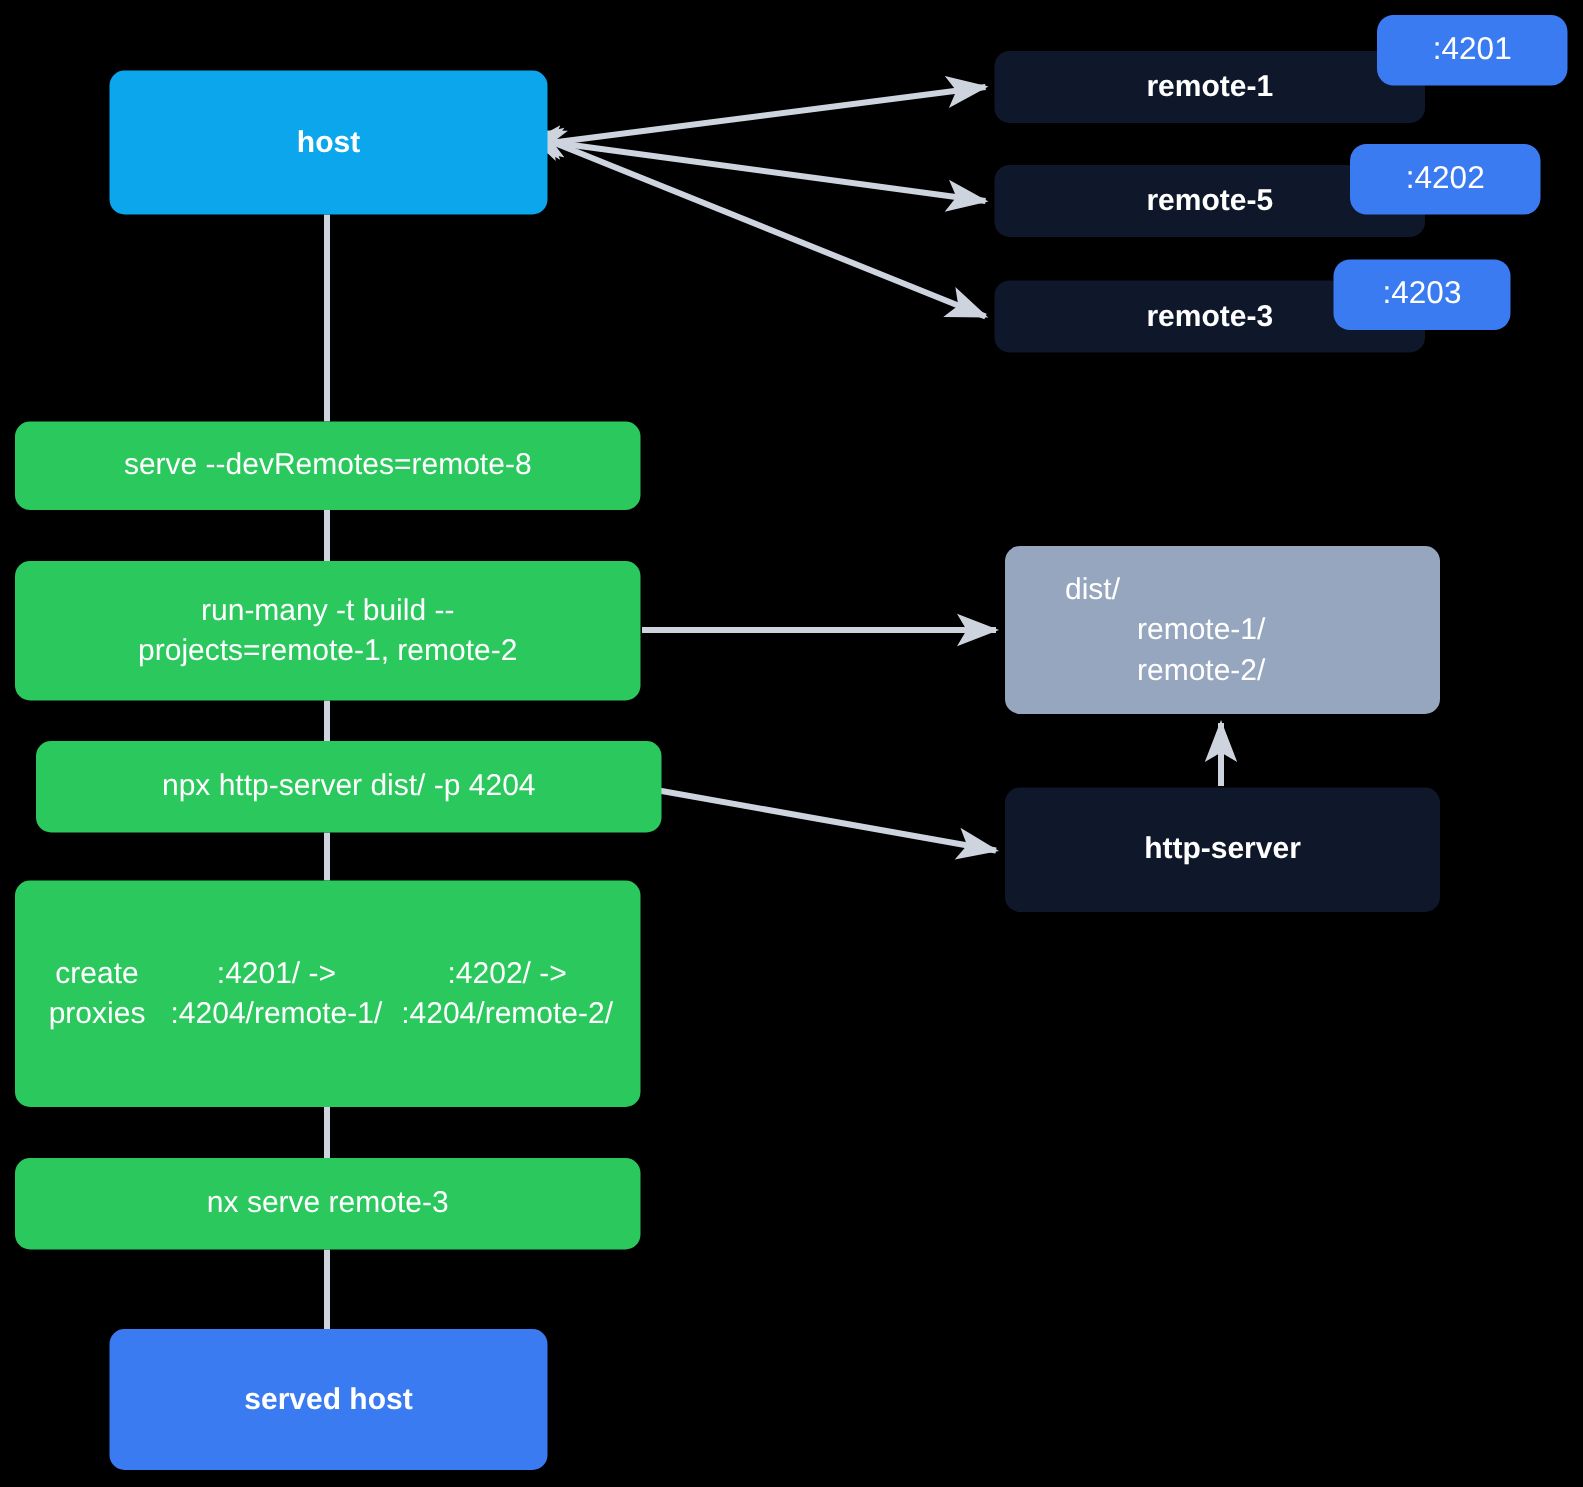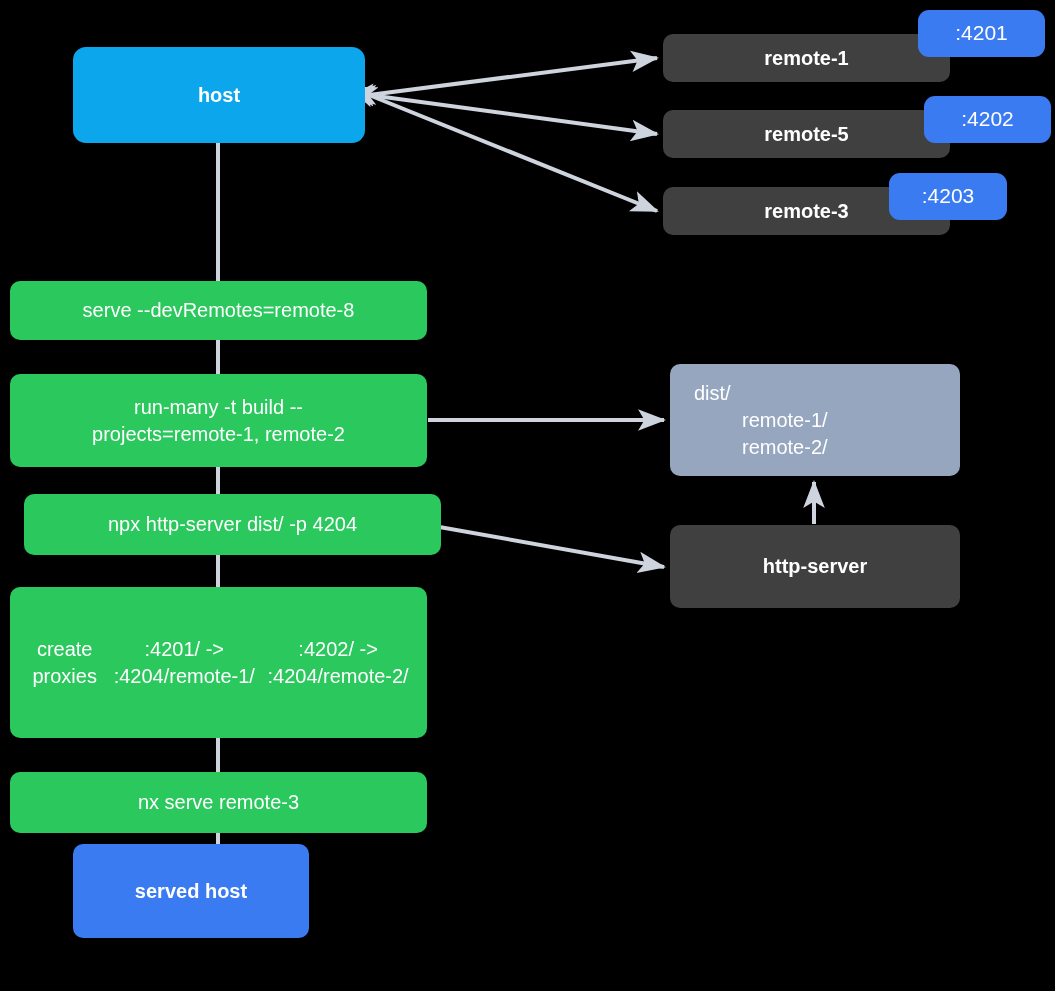--- a/index.html
+++ b/index.html
@@ -36,45 +36,44 @@
     line-height: 1.35;
     white-space: pre-line;
     padding: 6px 12px;
   }
   .node.bold {
     font-weight: bold;
   }
   .node-host {
     background: #0BA6EB;
     font-size: 20px;
-    border-radius: 13px;
   }
   .node-served {
     background: #3B7BF2;
     font-size: 20px;
   }
   .node-green {
     background: #2BC85E;
     font-size: 20px;
   }
   .node-gray {
-    background: #404040;
+    background: #0f172a;
     font-size: 20px;
   }
   .node-badge {
     background: #3B7BF2;
     font-size: 21px;
     border-radius: 11px;
   }
   .node-dist {
     background: #96A6BE;
     font-size: 20px;
     justify-content: flex-start;
     text-align: left;
-    padding-left: 24px;
+    padding-left: 40px;
   }
   .dist-lines {
     display: block;
   }
   .dist-indent {
     padding-left: 48px;
     display: block;
   }
   .proxy-block {
     display: block;
@@ -130,21 +129,21 @@
   <div class="node node-gray bold" style="left:663px; top:110px; width:287px; height:48px;">
     <span>remote-5</span>
   </div>
   <div class="node node-gray bold" style="left:663px; top:187px; width:287px; height:48px;">
     <span>remote-3</span>
   </div>
 
   <div class="node node-badge" style="left:918px; top:10px; width:127px; height:47px;">
     <span>:4201</span>
   </div>
-  <div class="node node-badge" style="left:924px; top:96px; width:127px; height:47px;">
+  <div class="node node-badge" style="left:900px; top:96px; width:127px; height:47px;">
     <span>:4202</span>
   </div>
   <div class="node node-badge" style="left:889px; top:173px; width:118px; height:47px;">
     <span>:4203</span>
   </div>
 
   <div class="node node-green" style="left:10px; top:281px; width:417px; height:59px;">
     <span>serve --devRemotes=remote-8</span>
   </div>
 
@@ -161,21 +160,21 @@
     <span class="proxy-block">create proxies</span>
     <span class="proxy-gap"></span>
     <span class="proxy-block">:4201/ -&gt; :4204/remote-1/</span>
     <span class="proxy-block">:4202/ -&gt; :4204/remote-2/</span>
   </div>
 
   <div class="node node-green" style="left:10px; top:772px; width:417px; height:61px;">
     <span>nx serve remote-3</span>
   </div>
 
-  <div class="node node-served bold" style="left:73px; top:844px; width:236px; height:94px;">
+  <div class="node node-served bold" style="left:73px; top:886px; width:292px; height:94px;">
     <span>served host</span>
   </div>
 
   <div class="node node-dist" style="left:670px; top:364px; width:290px; height:112px; flex-direction:column; align-items:flex-start; justify-content:center;">
     <span class="dist-lines">dist/</span>
     <span class="dist-indent">remote-1/</span>
     <span class="dist-indent">remote-2/</span>
   </div>
 
   <div class="node node-gray bold" style="left:670px; top:525px; width:290px; height:83px;">

